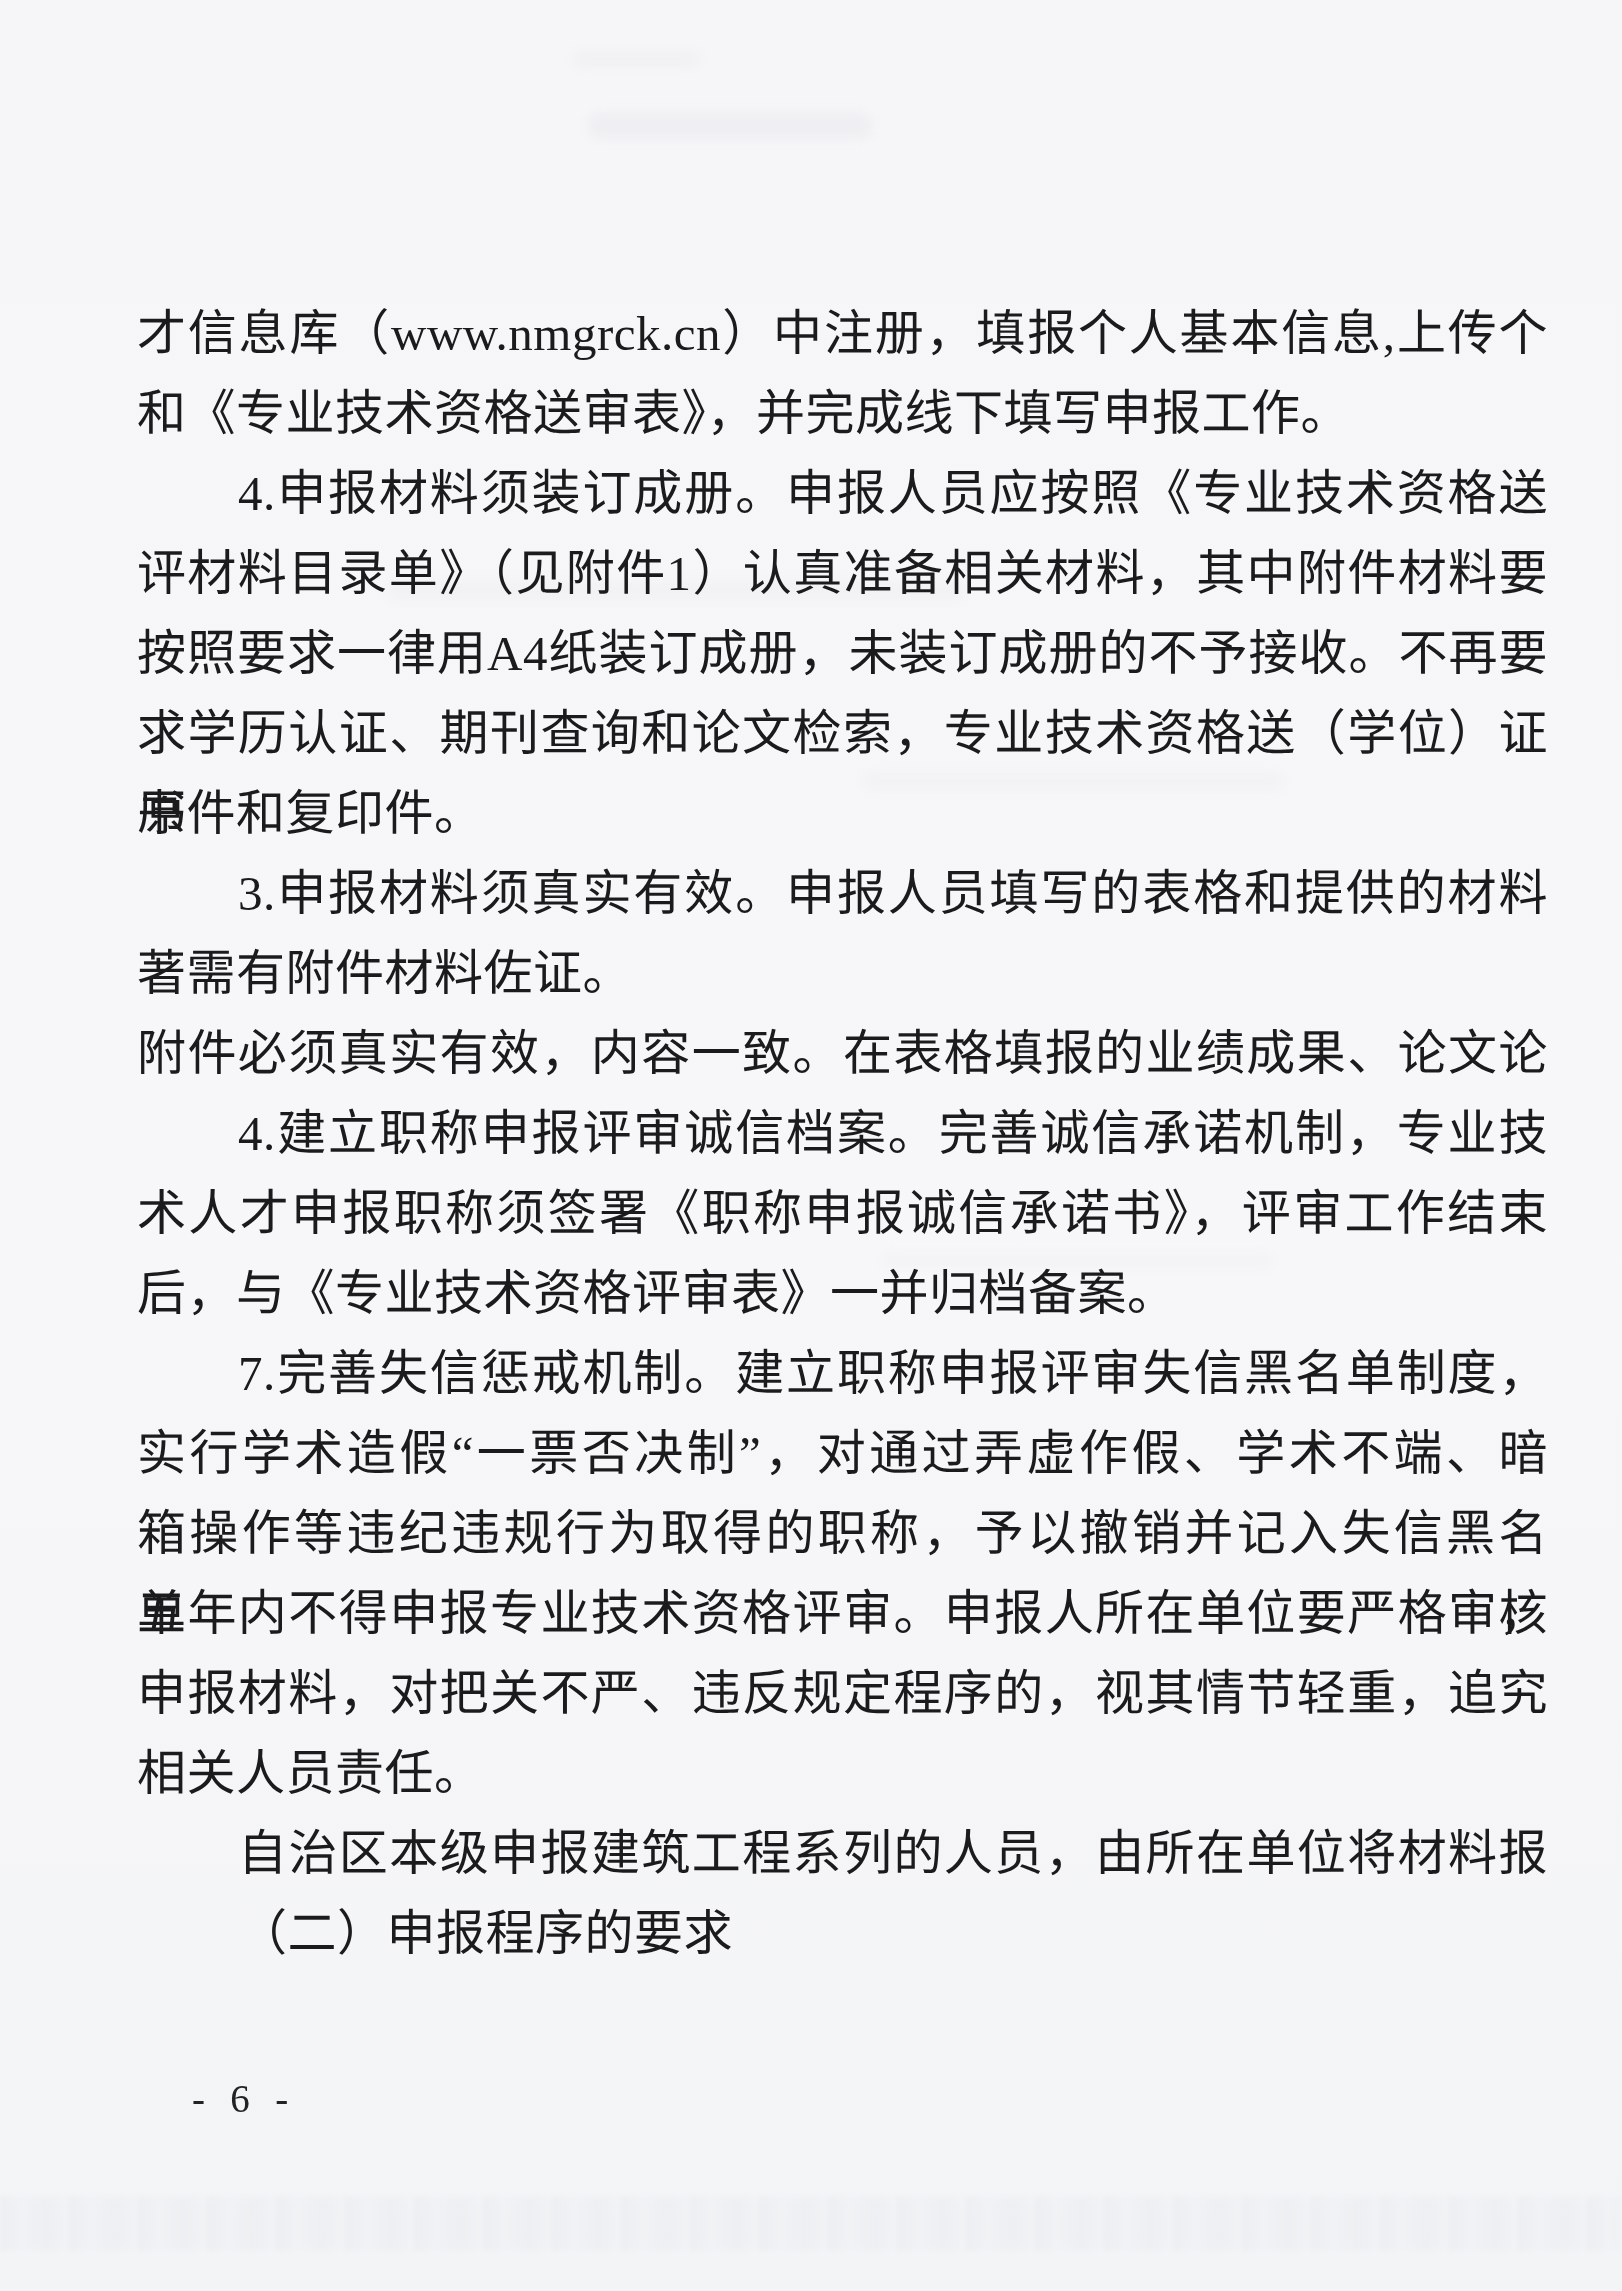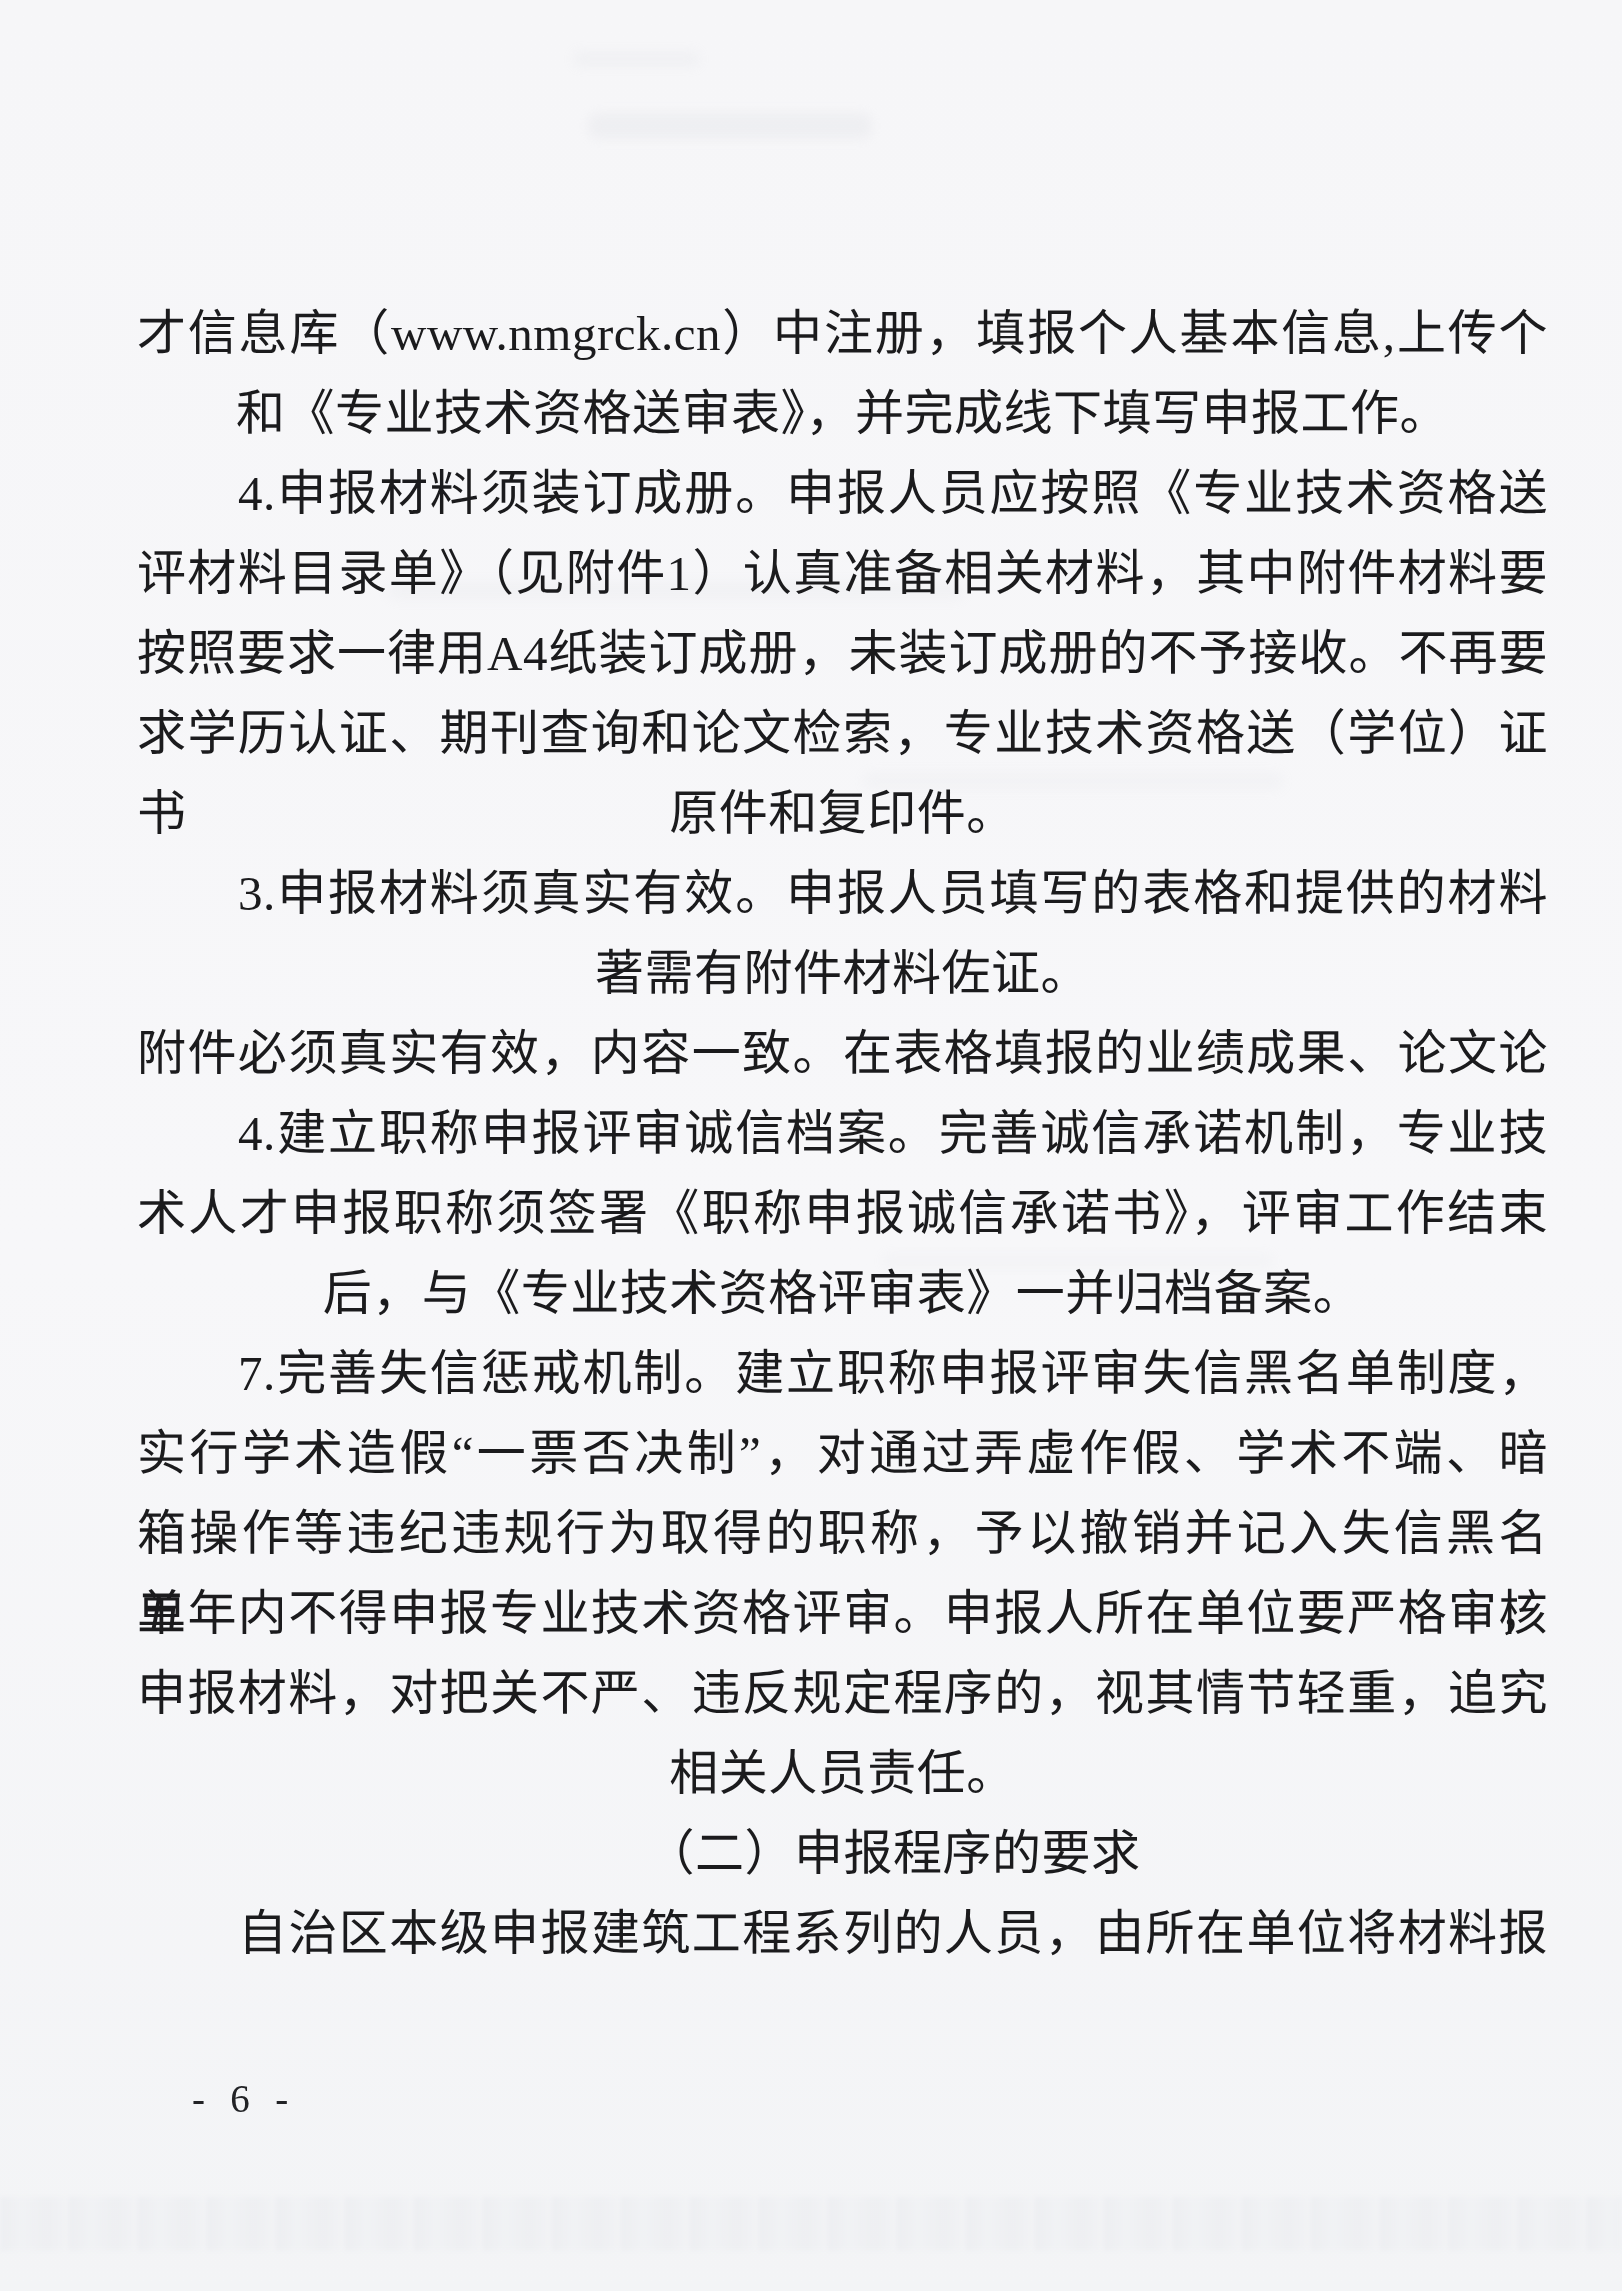--- a/index.html
+++ b/index.html
@@ -22,21 +22,21 @@
     top: 294px;
     width: 1411px;
     font-size: 49px;
     color: #1b1b1d;
     letter-spacing: 0.5px;
   }
   .line {
     height: 80px;
     line-height: 80px;
     white-space: nowrap;
-    text-align: center;
+    text-align: left;
   }
   .line.indent { padding-left: 101px; }
   .line.justify {
     white-space: normal;
     text-align: justify;
     text-align-last: justify;
     text-justify: inter-character;
   }
   .page-number {
     position: absolute;
@@ -99,19 +99,19 @@
       <div class="line justify">附件必须真实有效，内容一致。在表格填报的业绩成果、论文论</div>
       <div class="line indent justify">4.建立职称申报评审诚信档案。完善诚信承诺机制，专业技</div>
       <div class="line justify">术人才申报职称须签署《职称申报诚信承诺书》，评审工作结束</div>
       <div class="line">后，与《专业技术资格评审表》一并归档备案。</div>
       <div class="line indent justify">7.完善失信惩戒机制。建立职称申报评审失信黑名单制度，</div>
       <div class="line justify">实行学术造假“一票否决制”，对通过弄虚作假、学术不端、暗</div>
       <div class="line justify">箱操作等违纪违规行为取得的职称，予以撤销并记入失信黑名单，</div>
       <div class="line justify">五年内不得申报专业技术资格评审。申报人所在单位要严格审核</div>
       <div class="line justify">申报材料，对把关不严、违反规定程序的，视其情节轻重，追究</div>
       <div class="line">相关人员责任。</div>
+      <div class="line indent justify">自治区本级申报建筑工程系列的人员，由所在单位将材料报</div>
       <div class="line indent">（二）申报程序的要求</div>
-      <div class="line indent justify">自治区本级申报建筑工程系列的人员，由所在单位将材料报</div>
     </div>
 
   <div class="page-number">- 6 -</div>
 </div>
 
 
 </body></html>

